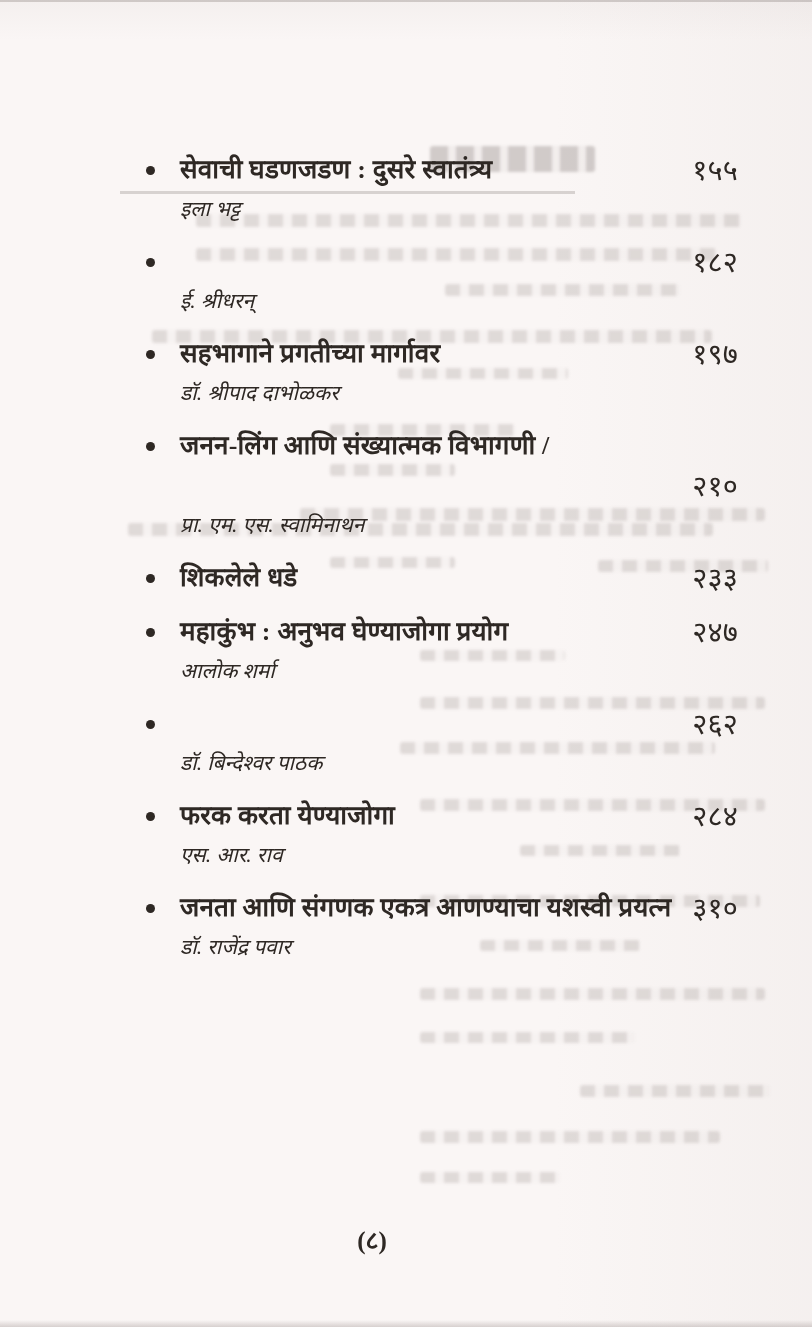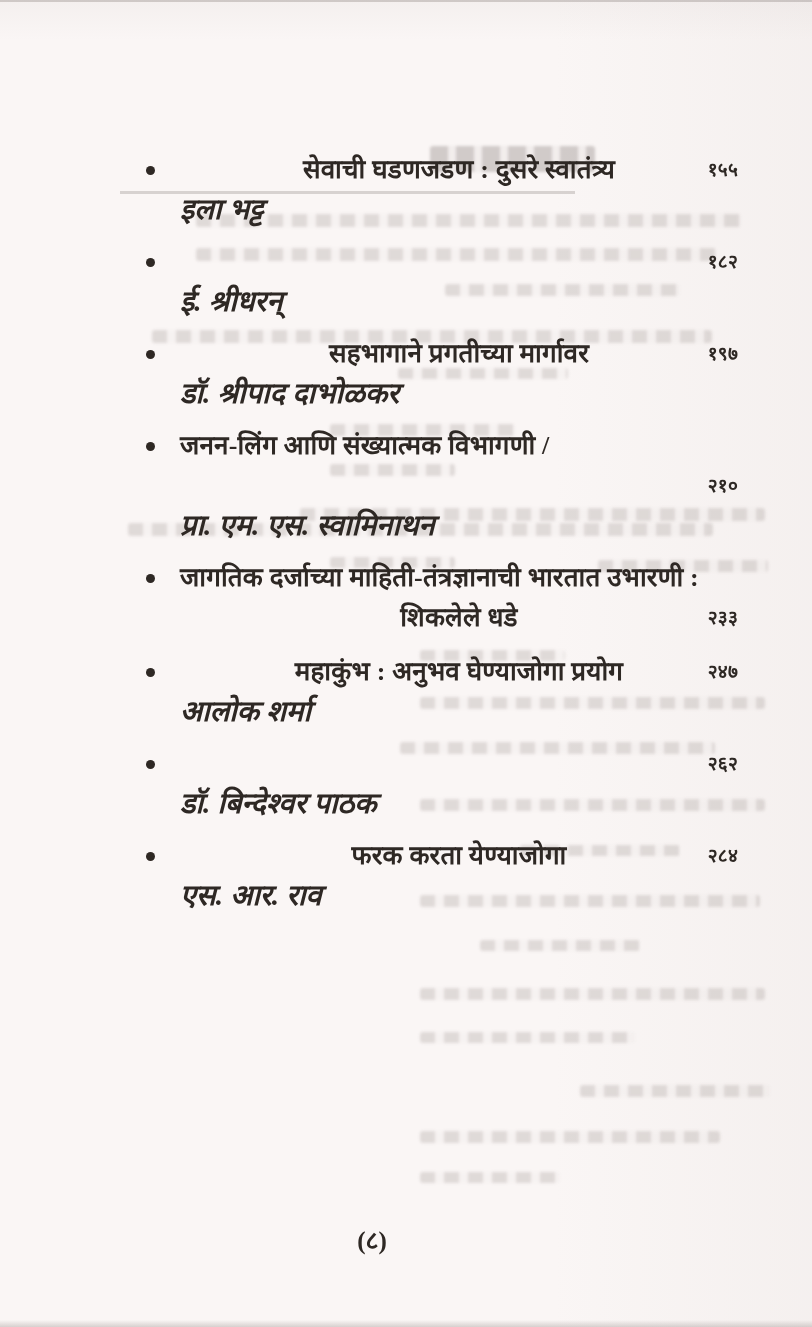--- a/index.html
+++ b/index.html
@@ -76,34 +76,34 @@
   }
   .body { flex: 1; min-width: 0; }
   .title-line, .title-row {
     height: 40px;
     line-height: 40px;
     font-size: 26px;
     font-weight: 600;
     white-space: nowrap;
     letter-spacing: 0.2px;
   }
-  .title-row { position: relative; text-align: center; }
+  .title-row { position: relative; }
   .title-row .pagenum {
     position: absolute;
     right: 0;
     top: 0;
     line-height: 40px;
-    font-size: 19px;
-    font-weight: 700;
+    font-size: 29px;
+    font-weight: 400;
   }
   .author {
     height: 38px;
     line-height: 38px;
-    font-size: 29px;
-    font-weight: 700;
+    font-size: 21px;
+    font-weight: 400;
     font-style: italic;
     white-space: nowrap;
   }
   .footer {
     position: absolute;
     top: 1222px;
     left: 0;
     width: 100%;
     text-align: center;
     font-size: 25px;
@@ -197,21 +197,20 @@
       </div>
       <div class="author">प्रा. एम. एस. स्वामिनाथन</div>
     </div>
   </div>
 
   <div class="entry">
     <div class="bullet-col">
       <span class="bullet"></span>
     </div>
     <div class="body">
-      <div class="title-line">जागतिक दर्जाच्या माहिती-तंत्रज्ञानाची भारतात उभारणी :</div>
           <div class="title-row">
         <span class="t">शिकलेले धडे</span>
         <span class="pagenum">२३३</span>
       </div>
     </div>
   </div>
 
   <div class="entry">
     <div class="bullet-col">
       <span class="bullet"></span>
@@ -244,20 +243,32 @@
     <div class="body">
       <div class="title-row">
         <span class="t">फरक करता येण्याजोगा</span>
         <span class="pagenum">२८४</span>
       </div>
       <div class="author">एस. आर. राव</div>
     </div>
   </div>
 
 
+  <div class="entry">
+    <div class="bullet-col">
+      <span class="bullet"></span>
+    </div>
+    <div class="body">
+      <div class="title-row">
+        <span class="t">जनता आणि संगणक एकत्र आणण्याचा यशस्वी प्रयत्न</span>
+        <span class="pagenum">३१०</span>
+      </div>
+      <div class="author">डॉ. राजेंद्र पवार</div>
+    </div>
+  </div>
 </div>
 
   <div class="footer">
     <span class="folio">(८)</span>
   </div>
 
   <div class="edge-top"></div>
   <div class="edge-bottom"></div>
 </div>
 

